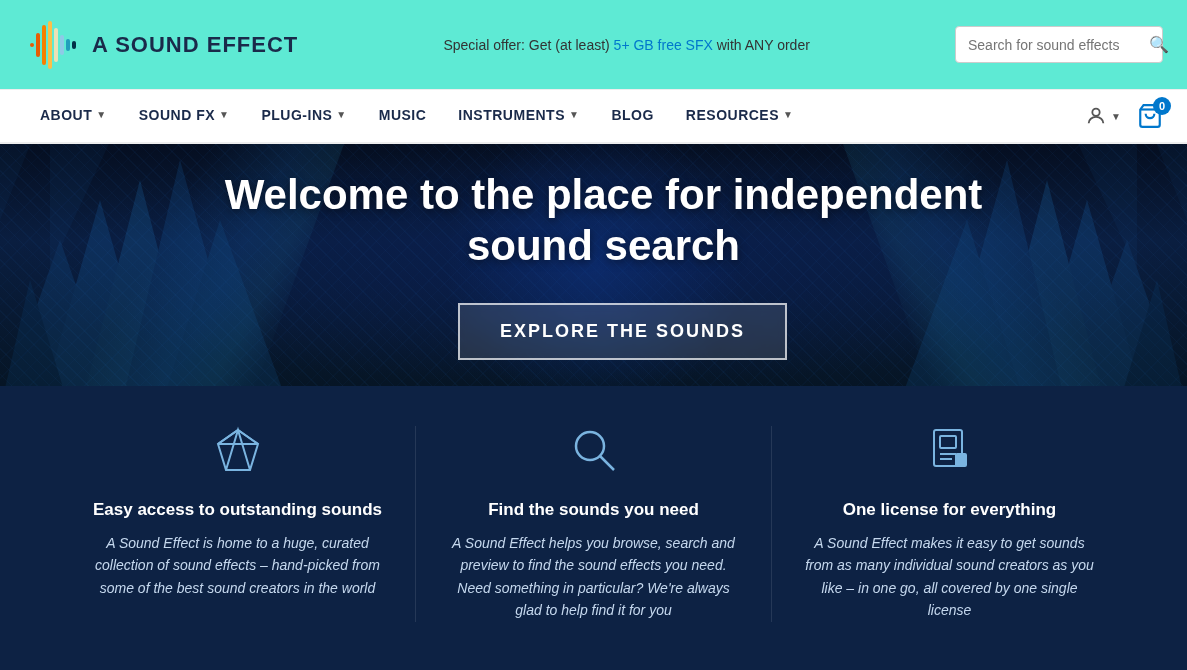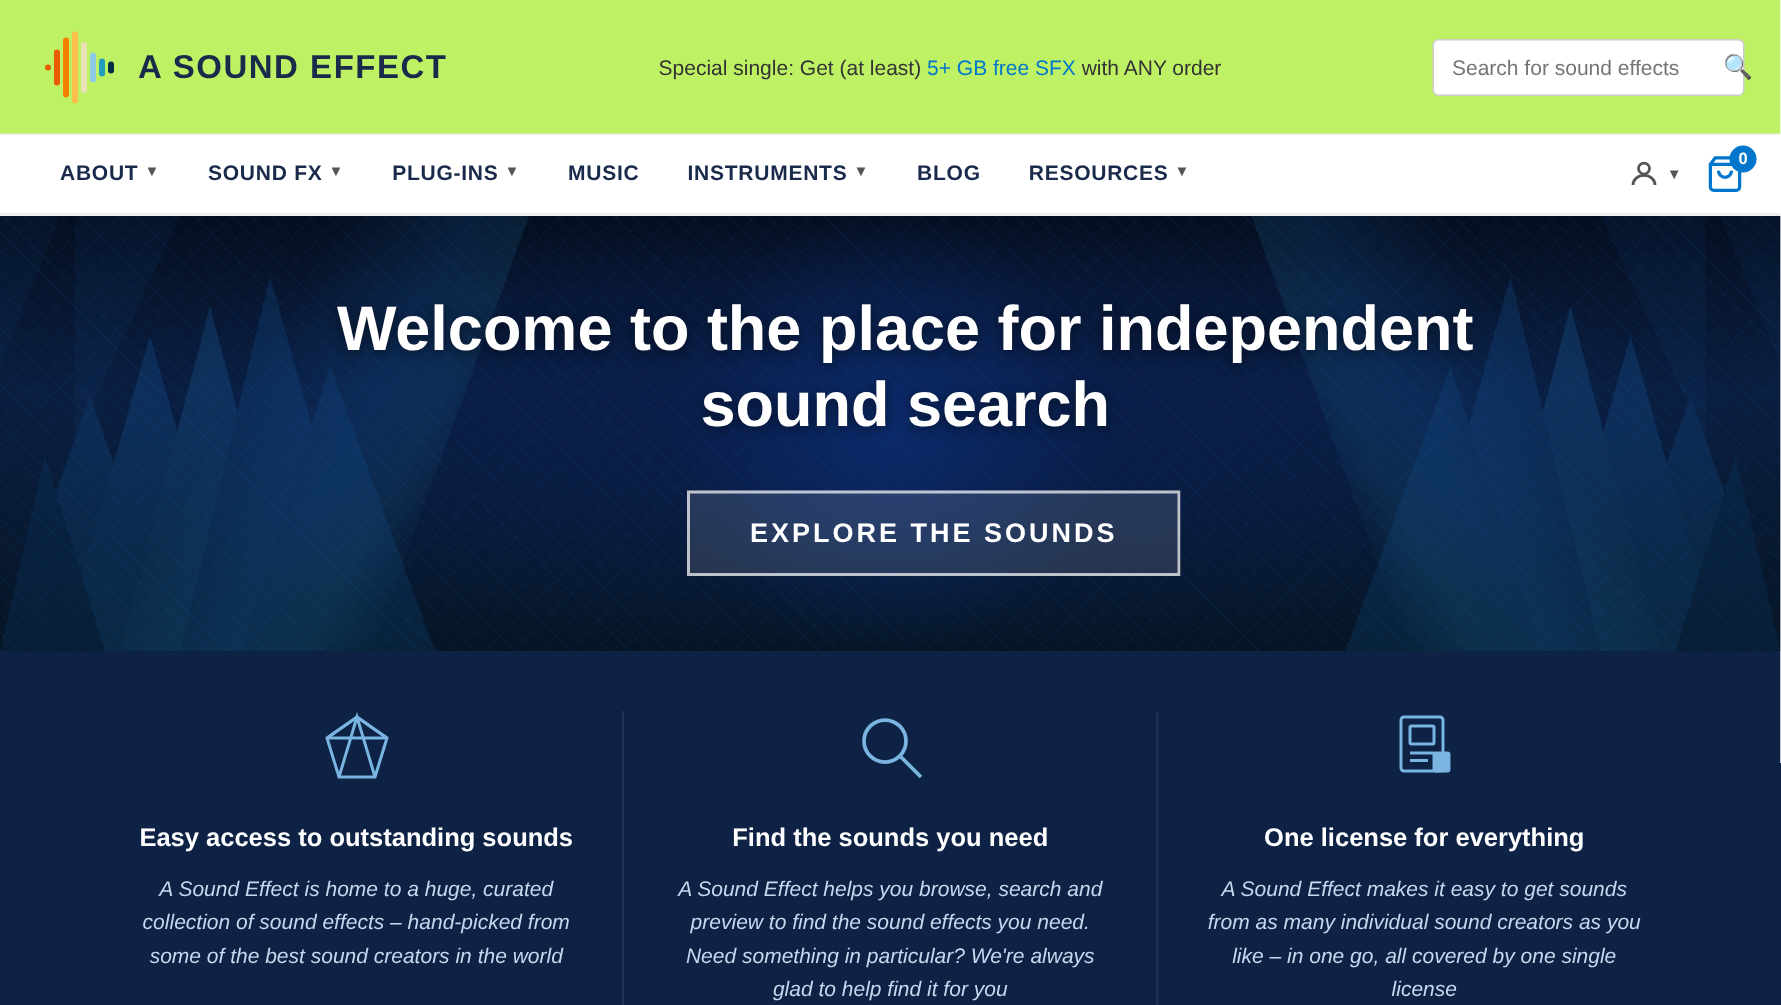--- a/index.html
+++ b/index.html
@@ -3,21 +3,21 @@
   <meta charset="utf-8">
   <style>
     * { margin: 0; padding: 0; box-sizing: border-box; }
     body { font-family: Arial, sans-serif; width: 1187px; overflow-x: hidden; background: #fff; }
 
     
     .header {
       display: flex;
       align-items: center;
       padding: 12px 24px;
-      background: #bef264;
+      background: #5eead4;
       border-bottom: 1px solid #eee;
       height: 90px;
     }
     .logo-area {
       display: flex;
       align-items: center;
       gap: 8px;
       text-decoration: none;
     }
     .logo-icon {
@@ -130,21 +130,21 @@
       font-size: 11px;
       display: flex;
       align-items: center;
       justify-content: center;
       font-weight: bold;
     }
 
     
     .hero {
       width: 100%;
-      height: 290px;
+      height: 242px;
       background: linear-gradient(135deg, #0a1628 0%, #0d2244 30%, #0a1a3a 50%, #061020 100%);
       display: flex;
       flex-direction: column;
       align-items: center;
       justify-content: center;
       position: relative;
       overflow: hidden;
       padding-left: 20px;
     }
     .hero-bg {
@@ -283,21 +283,21 @@
       <line x1="26" y1="8" x2="26" y2="52" stroke="#fcbf49" stroke-width="4" stroke-linecap="round"></line>
       <line x1="32" y1="15" x2="32" y2="45" stroke="#eae2b7" stroke-width="4" stroke-linecap="round"></line>
       <line x1="38" y1="22" x2="38" y2="38" stroke="#8ecae6" stroke-width="4" stroke-linecap="round"></line>
       <line x1="44" y1="26" x2="44" y2="34" stroke="#219ebc" stroke-width="4" stroke-linecap="round"></line>
       <line x1="50" y1="28" x2="50" y2="32" stroke="#023047" stroke-width="4" stroke-linecap="round"></line>
     </svg>
     <span class="logo-text">A SOUND EFFECT</span>
   </a>
 
   <div class="header-offer">
-    <span>Special single: Get (at least) </span>
+    <span>Special offer: Get (at least) </span>
     <a href="#">5+ GB free SFX</a>
     <span> with ANY order</span>
   </div>
 
   <div class="search-area">
     <input class="search-input" type="text" placeholder="Search for sound effects" style="">
     <button class="search-icon-btn">🔍</button>
   </div>
 </header>
 

